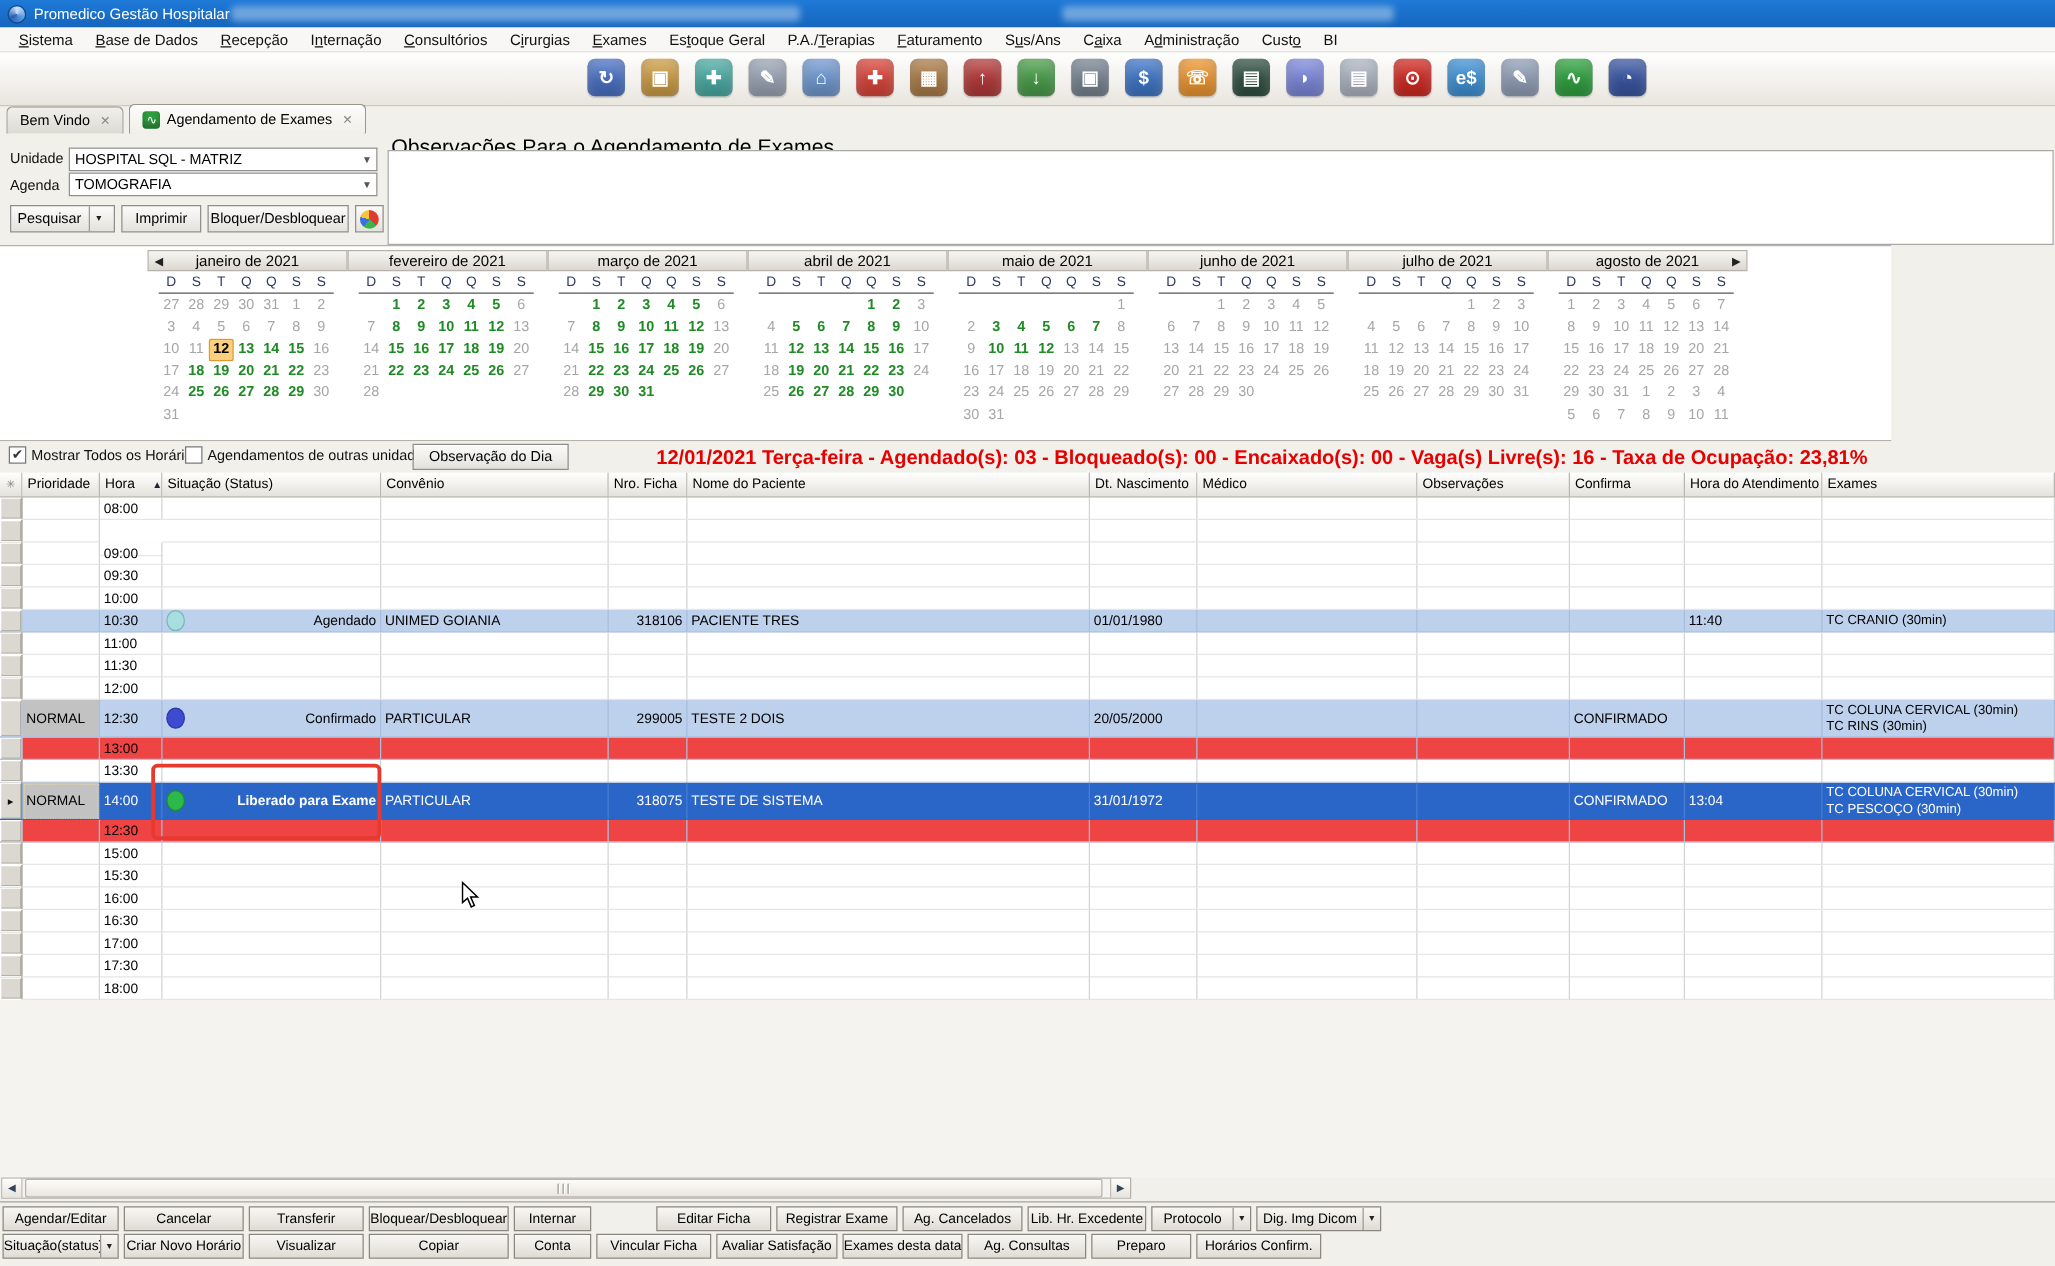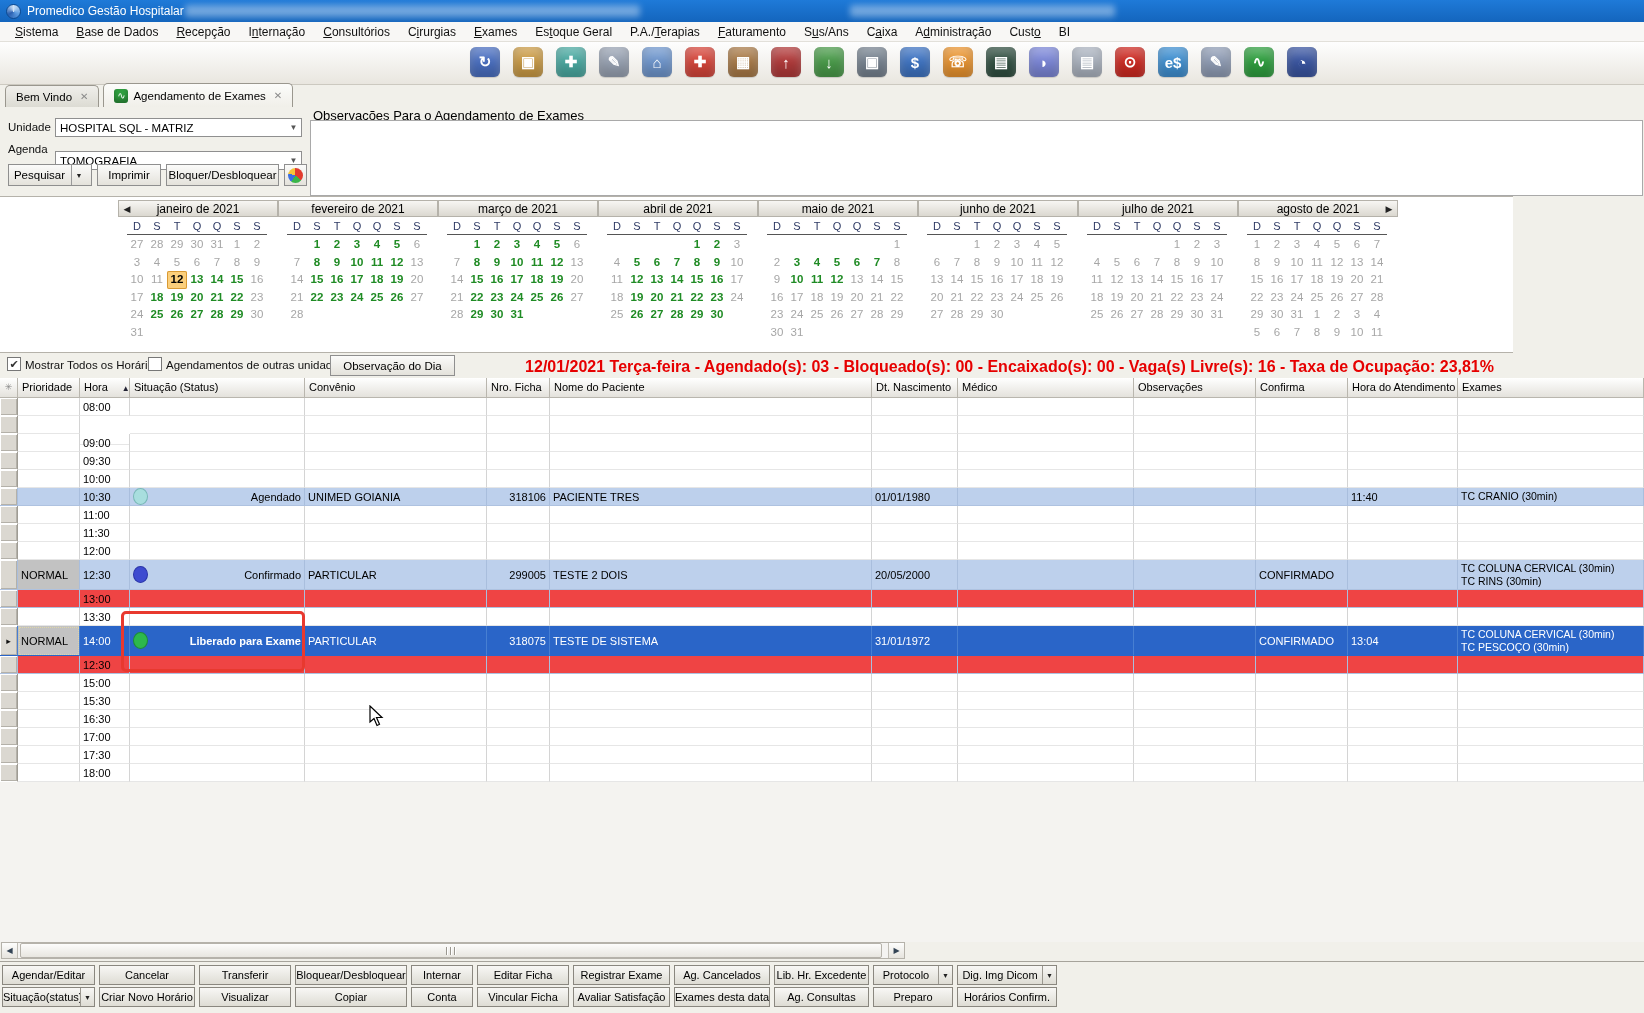--- a/index.html
+++ b/index.html
@@ -42,21 +42,21 @@
   .lbl { position:absolute; font-size:11.5px; color:#111; }
   .combo { position:absolute; height:19px; background:#fff; border:1px solid #8f8f8f; display:flex; align-items:center; box-sizing:border-box; }
   .combo-text { flex:1; padding-left:4px; font-size:11.5px; white-space:nowrap; overflow:hidden; }
   .combo-arrow { width:15px; color:#555; font-size:8px; text-align:center; }
   .fbtn { position:absolute; height:22px; border:1px solid #8f8f8f; background:linear-gradient(#fbfbfa,#e4e2db);
     display:flex; align-items:center; justify-content:center; font-size:11.5px; box-sizing:border-box; }
   .split-sep { width:1px; align-self:stretch; background:#9a9a9a; margin-left:6px; }
   .dd-arrow { width:14px; font-size:7px; color:#222; text-align:center; }
   .pie-icon { width:15px; height:15px; border-radius:50%;
     background:conic-gradient(#e23b2e 0 130deg,#3bb54a 130deg 215deg,#3b6fe2 215deg 285deg,#f5c53b 285deg 360deg); }
-  .obs-label { position:absolute; left:313px; top:1px; font-size:13px; }
+  .obs-label { position:absolute; left:313px; top:1px; font-size:17px; }
   .obs-box { position:absolute; left:310px; top:13px; width:1333px; height:76px; background:#fff; border:1px solid #a9a9a9; box-sizing:border-box; }
 
   
   .cal-panel { position:absolute; top:196px; left:0; width:1513px; height:157px; background:#fff;
     border-top:1px solid #b5b2aa; border-bottom:1px solid #b5b2aa; box-sizing:border-box; overflow:hidden; }
   .months { display:flex; padding-left:118px; padding-top:3px; }
   .month { width:160px; flex:0 0 160px; }
   .m-head { display:flex; align-items:center; height:17px; background:linear-gradient(#f7f6f3,#dbd8d0);
     border:1px solid #b5b2aa; box-sizing:border-box; font-size:12px; }
   .m-head .nav { width:16px; text-align:center; font-size:9px; color:#222; }
@@ -204,21 +204,21 @@
       </div>
     </div>
 
   <div class="panel">
     <span class="lbl" style="left:8px; top:14px">Unidade</span>
     <div class="combo" style="left:55px; top:11px; width:247px">
       <span class="combo-text">HOSPITAL SQL - MATRIZ</span>
       <span class="combo-arrow">▼</span>
     </div>
     <span class="lbl" style="left:8px; top:36px">Agenda</span>
-    <div class="combo" style="left:55px; top:44px; width:247px">
+    <div class="combo" style="left:55px; top:31px; width:247px">
       <span class="combo-text">TOMOGRAFIA</span>
       <span class="combo-arrow">▼</span>
     </div>
     <div class="fbtn" style="left:8px; top:57px; width:84px">
       <span>Pesquisar</span>
       <span class="split-sep"></span>
       <span class="dd-arrow">▼</span>
     </div>
     <div class="fbtn" style="left:97px; top:57px; width:64px">Imprimir</div>
     <div class="fbtn" style="left:166px; top:57px; width:113px">Bloquer/Desbloquear</div>
@@ -936,20 +936,35 @@
           <div class="cell c-generic" style="width: 86px; flex: 0 0 86px;"></div>
           <div class="cell c-generic" style="width: 176px; flex: 0 0 176px;"></div>
           <div class="cell c-generic" style="width: 122px; flex: 0 0 122px;"></div>
           <div class="cell c-generic" style="width: 92px; flex: 0 0 92px;"></div>
           <div class="cell c-generic" style="width: 110px; flex: 0 0 110px;"></div>
           <div class="cell c-exames" style="width: 186px; flex: 0 0 186px;"></div>
         </div>
         <div class="grid-row">
           <div class="cell gutter" style="width: 18px; flex: 0 0 18px;"></div>
           <div class="cell c-generic" style="width: 62px; flex: 0 0 62px;"></div>
+          <div class="cell c-hora" style="width: 50px; flex: 0 0 50px;">16:00</div>
+          <div class="cell c-situacao" style="width: 175px; flex: 0 0 175px;"></div>
+          <div class="cell c-generic" style="width: 182px; flex: 0 0 182px;"></div>
+          <div class="cell c-ficha" style="width: 63px; flex: 0 0 63px;"></div>
+          <div class="cell c-generic" style="width: 322px; flex: 0 0 322px;"></div>
+          <div class="cell c-generic" style="width: 86px; flex: 0 0 86px;"></div>
+          <div class="cell c-generic" style="width: 176px; flex: 0 0 176px;"></div>
+          <div class="cell c-generic" style="width: 122px; flex: 0 0 122px;"></div>
+          <div class="cell c-generic" style="width: 92px; flex: 0 0 92px;"></div>
+          <div class="cell c-generic" style="width: 110px; flex: 0 0 110px;"></div>
+          <div class="cell c-exames" style="width: 186px; flex: 0 0 186px;"></div>
+        </div>
+        <div class="grid-row">
+          <div class="cell gutter" style="width: 18px; flex: 0 0 18px;"></div>
+          <div class="cell c-generic" style="width: 62px; flex: 0 0 62px;"></div>
           <div class="cell c-hora" style="width: 50px; flex: 0 0 50px;">16:30</div>
           <div class="cell c-situacao" style="width: 175px; flex: 0 0 175px;"></div>
           <div class="cell c-generic" style="width: 182px; flex: 0 0 182px;"></div>
           <div class="cell c-ficha" style="width: 63px; flex: 0 0 63px;"></div>
           <div class="cell c-generic" style="width: 322px; flex: 0 0 322px;"></div>
           <div class="cell c-generic" style="width: 86px; flex: 0 0 86px;"></div>
           <div class="cell c-generic" style="width: 176px; flex: 0 0 176px;"></div>
           <div class="cell c-generic" style="width: 122px; flex: 0 0 122px;"></div>
           <div class="cell c-generic" style="width: 92px; flex: 0 0 92px;"></div>
           <div class="cell c-generic" style="width: 110px; flex: 0 0 110px;"></div>
@@ -1025,21 +1040,21 @@
         </div>
         <div class="f-btn" style="width: 92px; flex: 0 0 92px;">
           <span class="f-label">Transferir</span>
         </div>
         <div class="f-btn" style="width: 112px; flex: 0 0 112px;">
           <span class="f-label">Bloquear/Desbloquear</span>
         </div>
         <div class="f-btn" style="width: 62px; flex: 0 0 62px;">
           <span class="f-label">Internar</span>
         </div>
-        <div class="f-btn" style="width: 92px; flex: 0 0 92px;">
+        <div class="f-btn" style="width: 92px; flex: 0 0 92px; margin-left: 48px;">
           <span class="f-label">Editar Ficha</span>
         </div>
         <div class="f-btn" style="width: 97px; flex: 0 0 97px;">
           <span class="f-label">Registrar Exame</span>
         </div>
         <div class="f-btn" style="width: 96px; flex: 0 0 96px;">
           <span class="f-label">Ag. Cancelados</span>
         </div>
         <div class="f-btn" style="width: 95px; flex: 0 0 95px;">
           <span class="f-label">Lib. Hr. Excedente</span>

